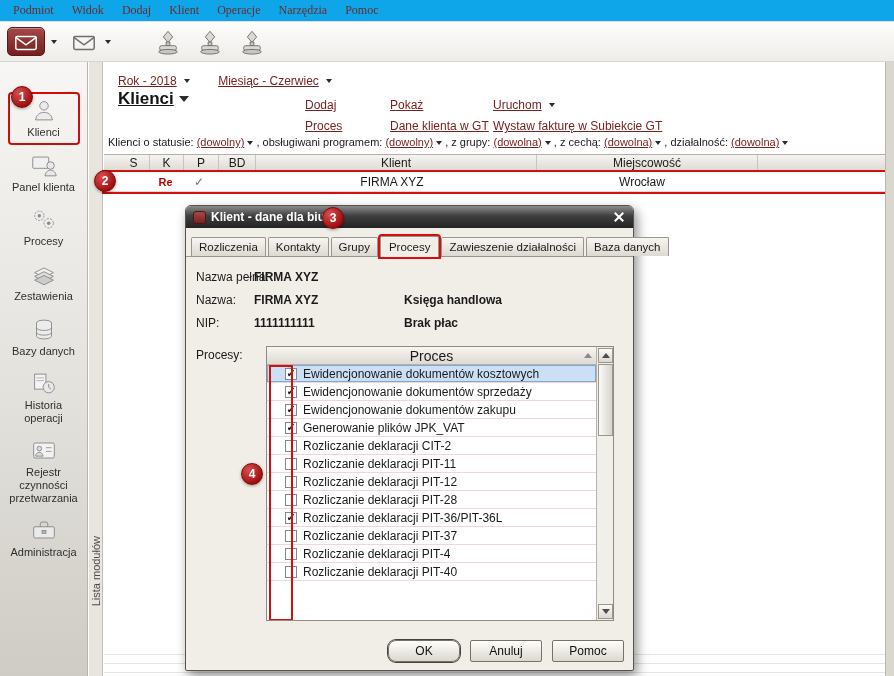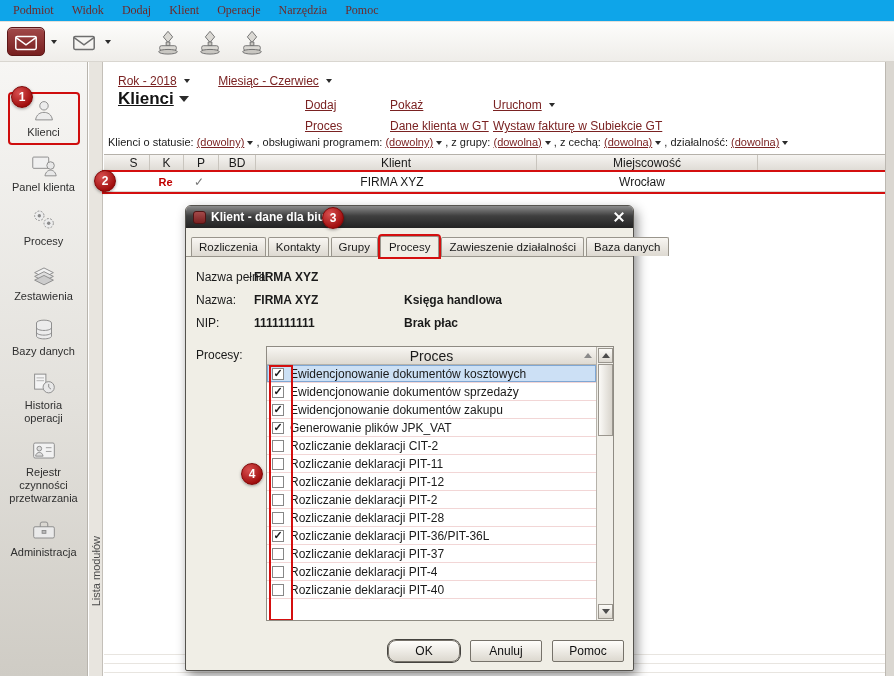--- a/index.html
+++ b/index.html
@@ -111,21 +111,21 @@
 
   .procrow{display:flex;margin-top:12px;}
   .proclabel{width:70px;font-size:12px;padding-top:2px;}
   .plist{width:348px;height:275px;border:1px solid #8f8b83;background:#fff;display:flex;box-sizing:border-box;}
   .plist-main{flex:1;display:flex;flex-direction:column;min-width:0;}
   .phead{height:17px;flex:0 0 17px;display:flex;align-items:center;justify-content:center;font-size:14px;
     background:linear-gradient(#f8f6f2,#dedad2);border-bottom:1px solid #b6b2aa;position:relative;cursor:pointer;}
   .sort-tri{position:absolute;right:4px;top:6px;width:0;height:0;border-left:4px solid transparent;
     border-right:4px solid transparent;border-bottom:5px solid #8a8a8a;}
   .prows{flex:1;position:relative;background:#fff;overflow:hidden;}
-  .prow{height:18px;box-sizing:border-box;display:flex;align-items:center;gap:6px;padding-left:5px;
+  .prow{height:18px;box-sizing:border-box;display:flex;align-items:center;gap:6px;padding-left:18px;
     border-bottom:1px solid #f2d6d6;font-size:12px;cursor:pointer;}
   .prow.selected{background:#cce0f5;box-shadow:inset 0 0 0 1px #7fa7d4;}
   .cb{width:12px;height:12px;flex:0 0 12px;border:1px solid #878787;background:#fff;box-sizing:border-box;
     display:flex;align-items:center;justify-content:center;}
   .prow.checked .cb::after{content:"✓";font-size:11px;font-weight:bold;color:#1d1d1d;line-height:1;margin-top:-1px;}
   .plab{white-space:nowrap;overflow:hidden;text-overflow:ellipsis;}
   .anno-box{border:2px solid #d40f0f;position:absolute;pointer-events:none;}
   .box4{left:2px;top:0px;width:20px;height:252px;z-index:5;}
 
   .pscroll{width:17px;flex:0 0 17px;background:#f1efe9;border-left:1px solid #b6b2aa;
@@ -521,24 +521,20 @@
                 <div class="prow">
                   <span class="cb"></span>
                   <span class="plab">Rozliczanie deklaracji PIT-11</span>
                 </div>
 
                 <div class="prow">
                   <span class="cb"></span>
                   <span class="plab">Rozliczanie deklaracji PIT-12</span>
                 </div>
 
-                <div class="prow">
-                  <span class="cb"></span>
-                  <span class="plab">Rozliczanie deklaracji PIT-2</span>
-                </div>
 
                 <div class="prow">
                   <span class="cb"></span>
                   <span class="plab">Rozliczanie deklaracji PIT-28</span>
                 </div>
 
                 <div class="prow checked">
                   <span class="cb"></span>
                   <span class="plab">Rozliczanie deklaracji PIT-36/PIT-36L</span>
                 </div>

